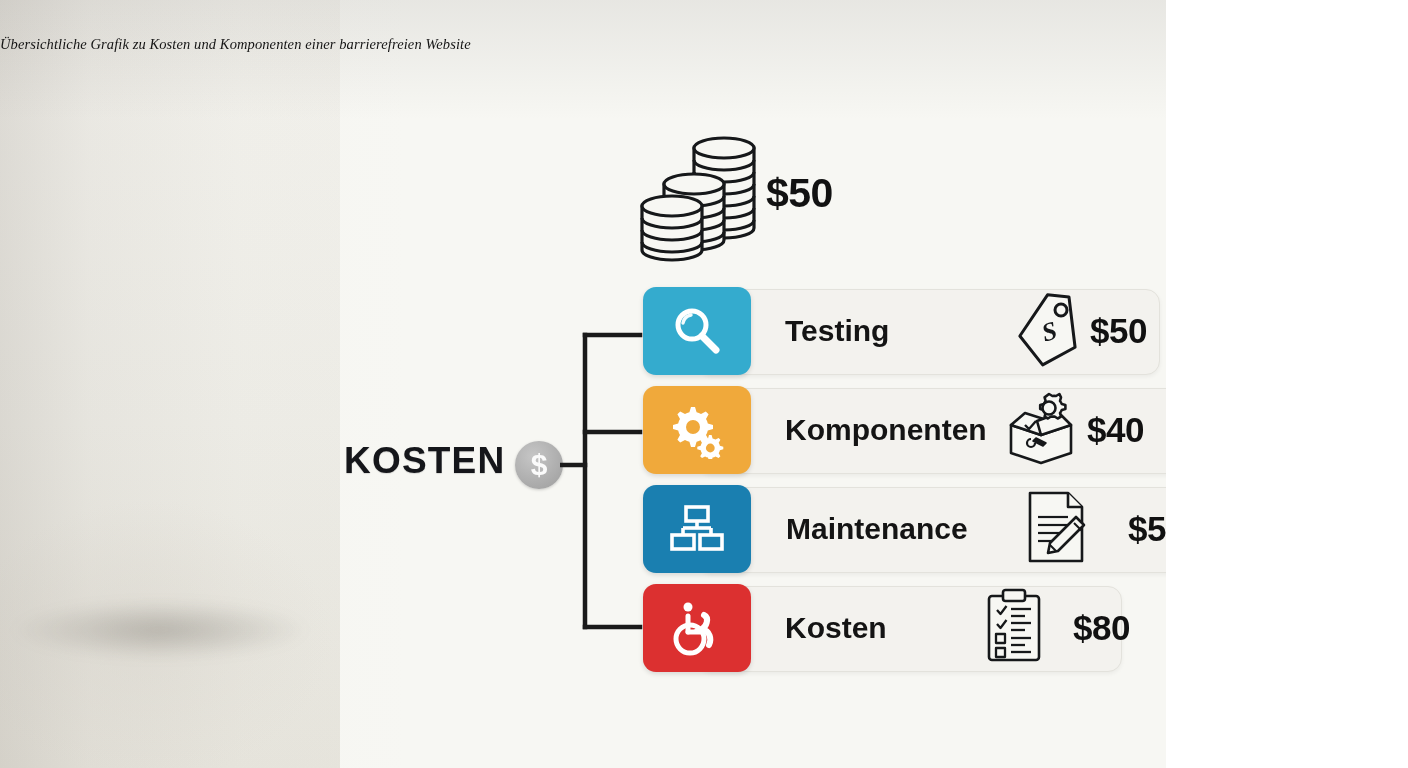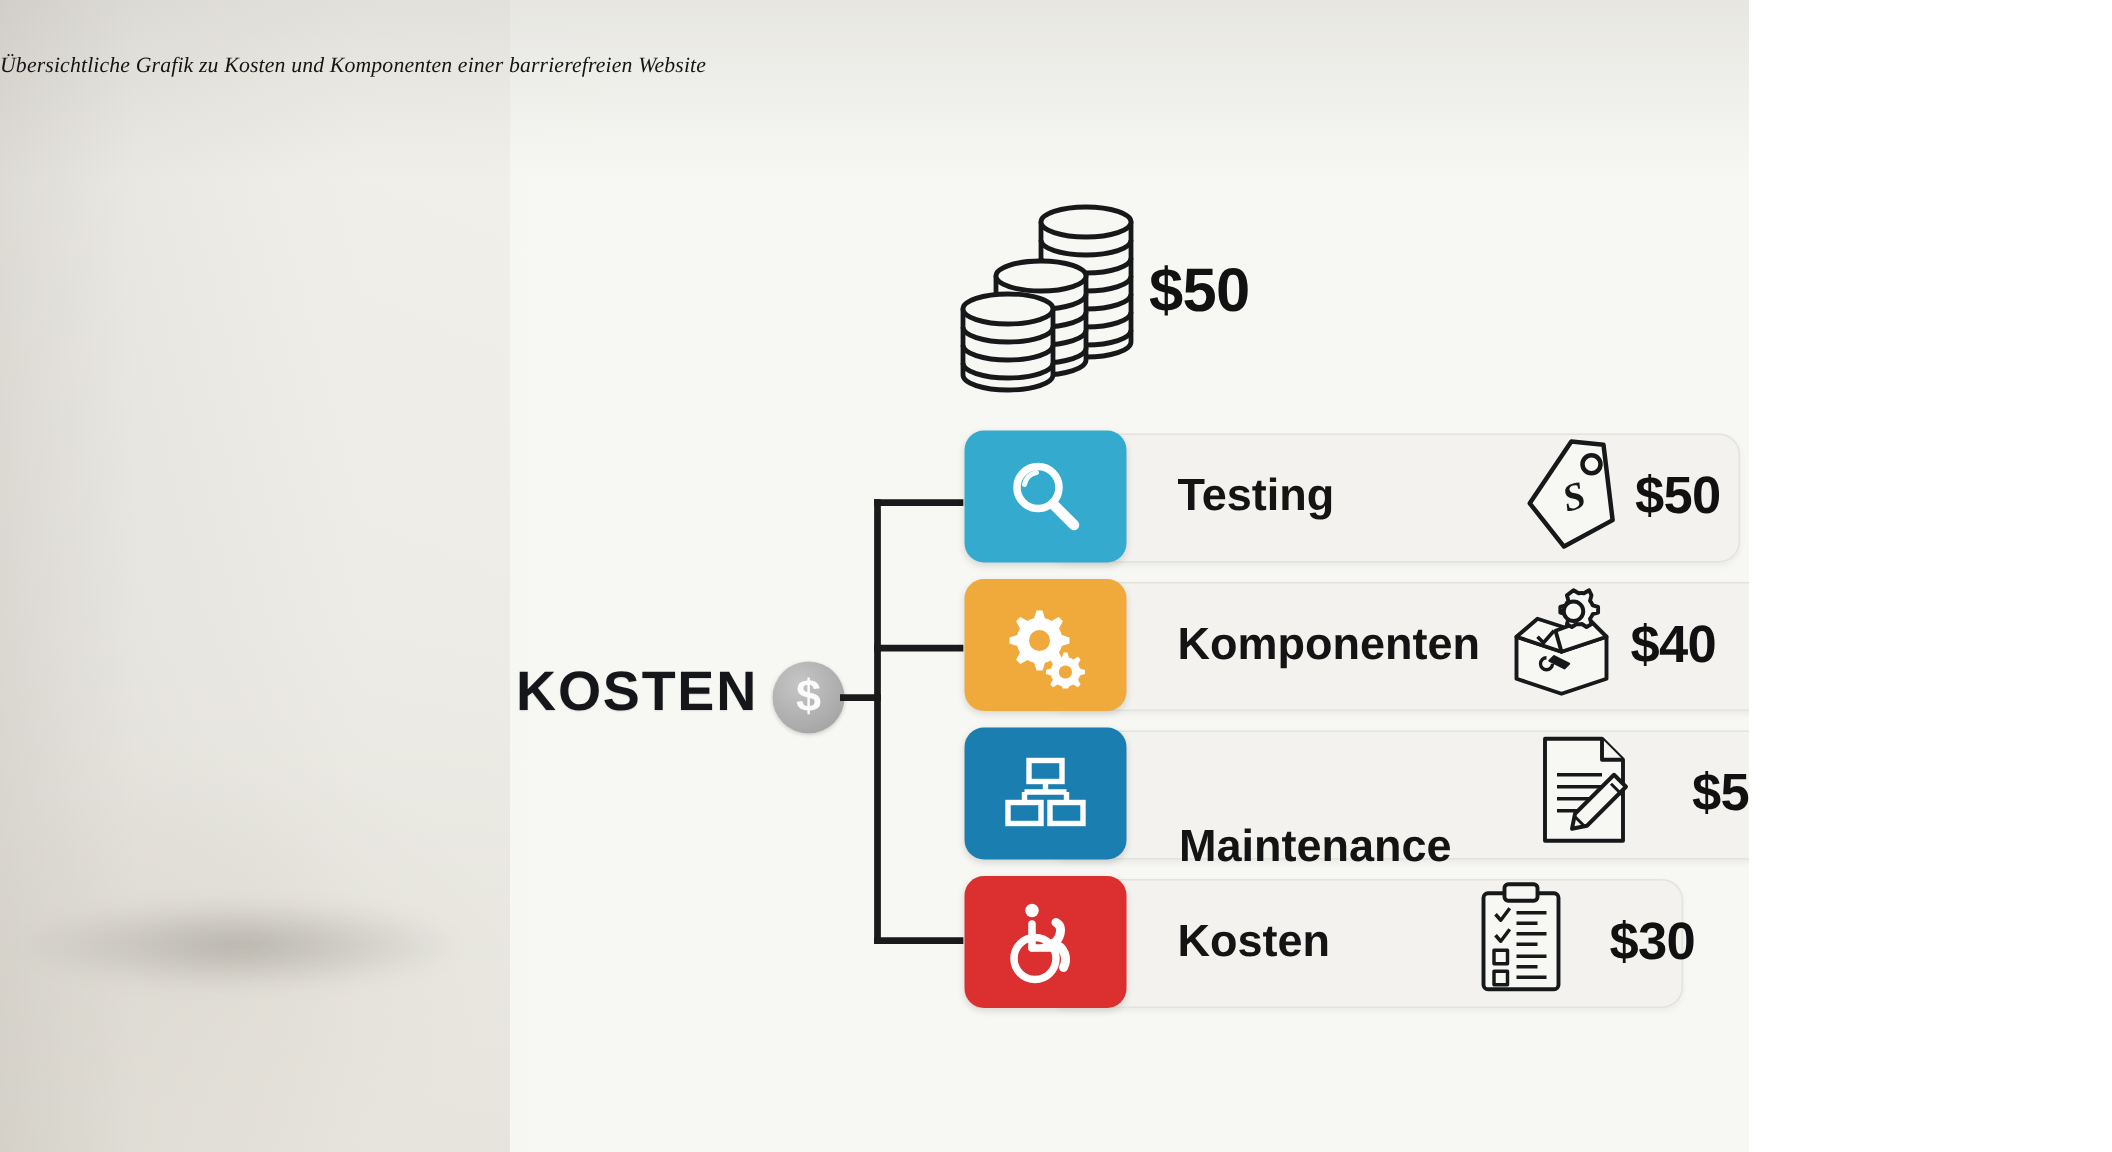--- a/index.html
+++ b/index.html
@@ -488,21 +488,21 @@
           <rect x="18" y="4" width="22" height="14"></rect>
           <rect x="4" y="32" width="22" height="14"></rect>
           <rect x="32" y="32" width="22" height="14"></rect>
           <line x1="29" y1="18" x2="29" y2="25"></line>
           <line x1="15" y1="25" x2="43" y2="25"></line>
           <line x1="15" y1="25" x2="15" y2="32"></line>
           <line x1="43" y1="25" x2="43" y2="32"></line>
         </g>
       </svg>
     </div>
-    <div class="row-label" style="left:143px;margin-top:36px;">Maintenance</div>
+    <div class="row-label" style="left:143px;">Maintenance</div>
     <div class="row-pic" style="left:381px;">
       <svg width="64" height="76" viewBox="0 0 64 76">
         <g stroke="#16181a" stroke-width="2.6" fill="#f7f7f3" stroke-linejoin="round">
           <path d="M6 4 H44 L58 18 V72 H6 Z"></path>
           <path d="M44 4 V18 H58"></path>
           <g stroke-width="2.2">
             <line x1="14" y1="28" x2="44" y2="28"></line>
             <line x1="14" y1="36" x2="44" y2="36"></line>
             <line x1="14" y1="44" x2="38" y2="44"></line>
             <line x1="14" y1="52" x2="32" y2="52"></line>
@@ -545,16 +545,16 @@
             <line x1="28" y1="28" x2="42" y2="28"></line>
             <line x1="28" y1="35" x2="48" y2="35"></line>
             <line x1="28" y1="42" x2="42" y2="42"></line>
             <line x1="28" y1="50" x2="48" y2="50"></line>
             <line x1="28" y1="57" x2="42" y2="57"></line>
             <line x1="28" y1="64" x2="48" y2="64"></line>
           </g>
         </g>
       </svg>
     </div>
-    <div class="row-price" style="left:430px;">$30</div>
+    <div class="row-price" style="left:430px;">$80</div>
   </div>
 
 </div>
 
 </body></html>

